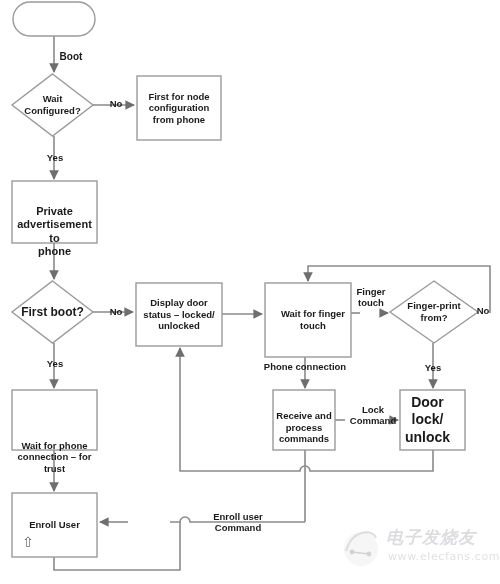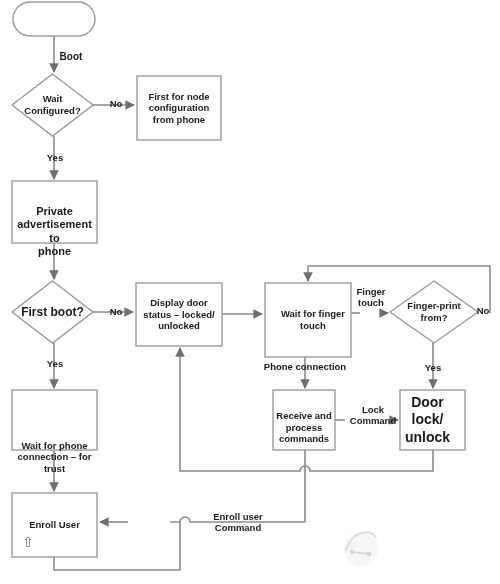--- a/index.html
+++ b/index.html
@@ -179,13 +179,15 @@
 Command</div>
 
 <div class="wm">
   <svg width="46" height="46" viewBox="0 0 46 46">
     <circle cx="23" cy="25" r="17" fill="#c9c9d0" opacity=".55"></circle>
     <path d="M8 27 C 14 6, 34 4, 38 14" stroke="#8d8d96" stroke-width="2" fill="none"></path>
     <circle cx="14" cy="28" r="2.4" fill="#6f6f78"></circle>
     <circle cx="31" cy="30" r="2.4" fill="#6f6f78"></circle>
     <path d="M14 28 L 31 30" stroke="#6f6f78" stroke-width="1.4"></path>
   </svg>
+  <div class="wm-cn">电子发烧友</div>
+  <div class="wm-url">www.elecfans.com</div>
 </div>
 
 </body></html>

